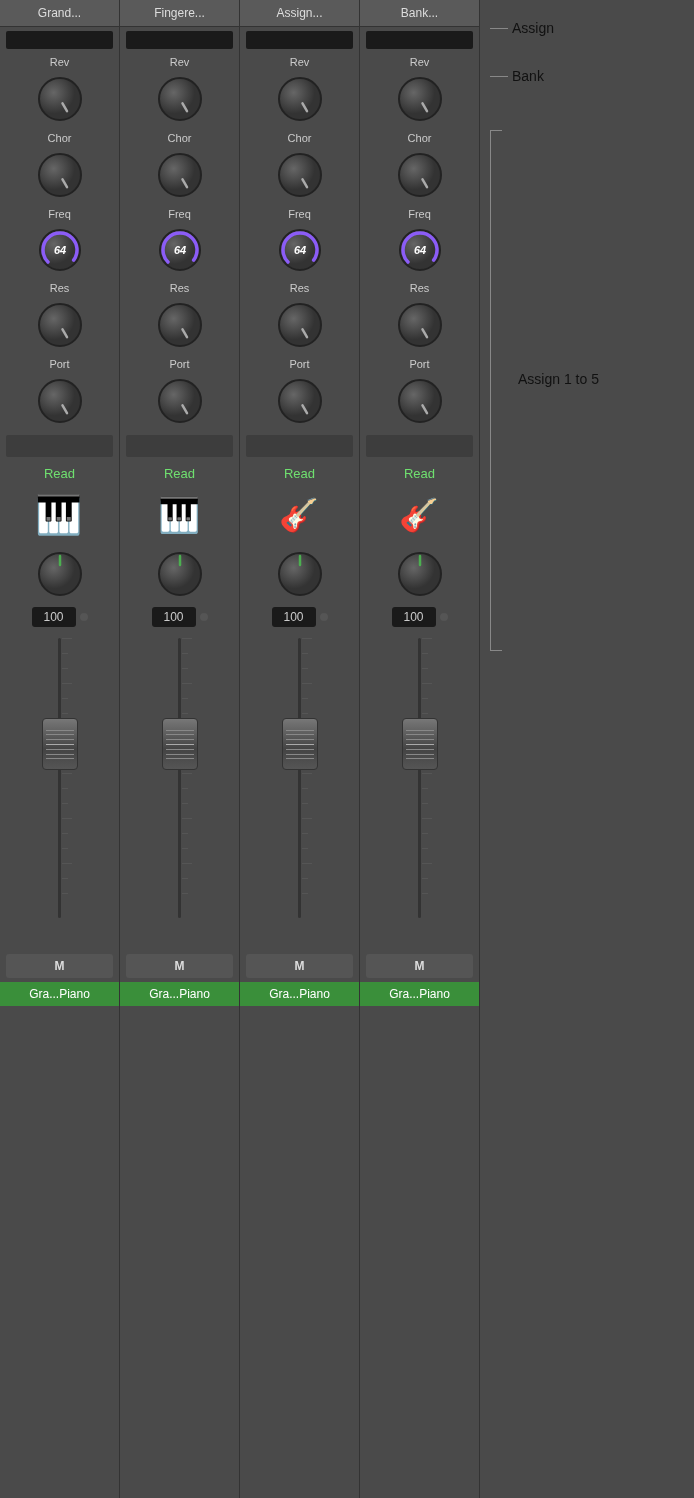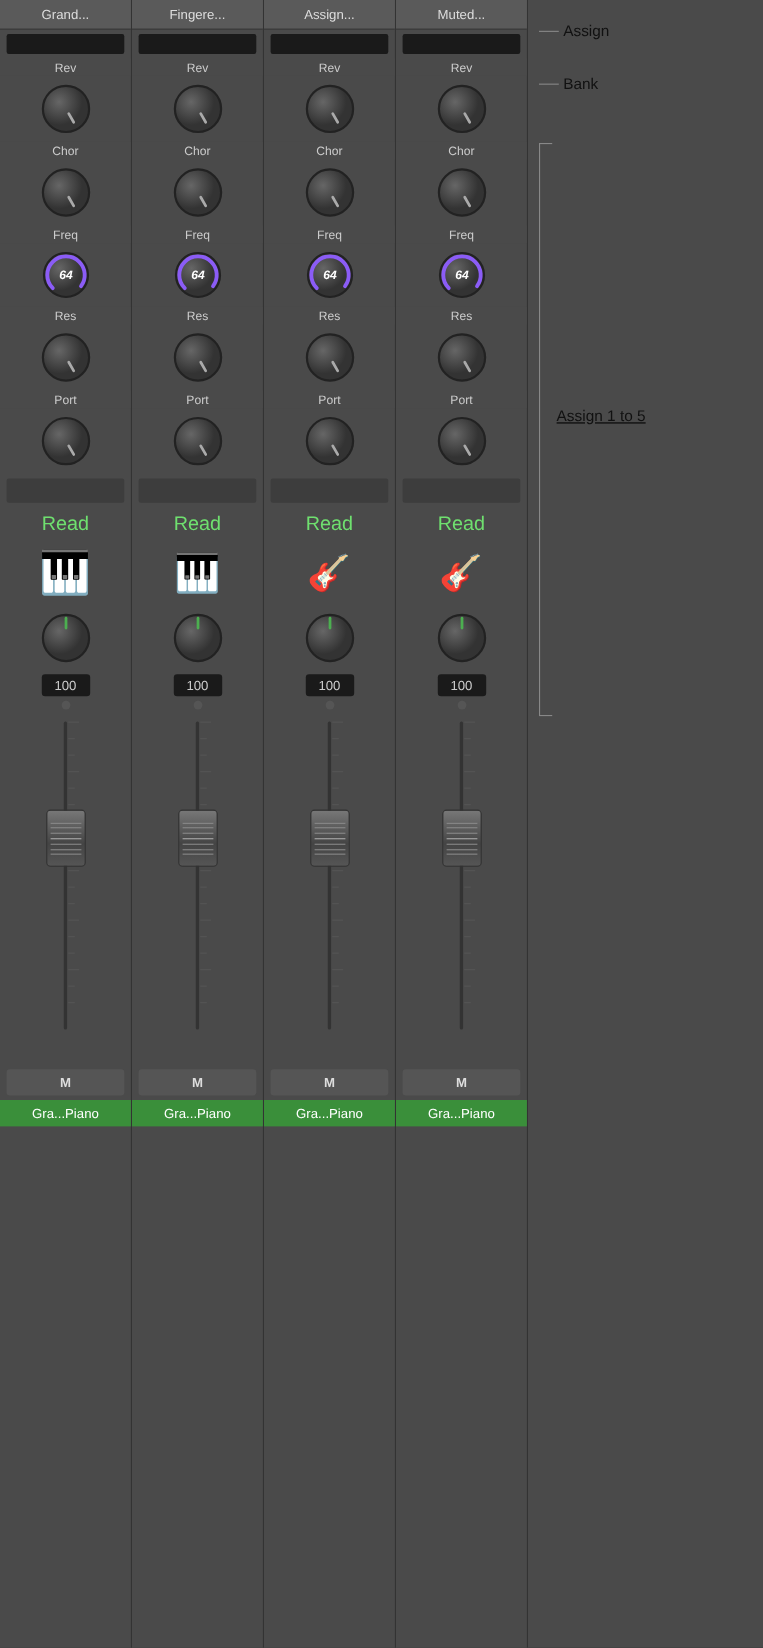--- a/index.html
+++ b/index.html
@@ -72,21 +72,21 @@
     .divider-block {
       width: 90%;
       height: 22px;
       background: #3d3d3d;
       margin: 4px auto;
       border-radius: 2px;
     }
 
     .read-btn {
       color: #6fe06f;
-      font-size: 18px;
+      font-size: 13px;
       font-weight: 500;
       text-align: center;
       padding: 5px 0;
       width: 100%;
       cursor: pointer;
     }
 
     .instrument-icon {
       width: 60px;
       height: 50px;
@@ -106,21 +106,20 @@
       justify-content: center;
     }
 
     .value-row {
       display: flex;
       align-items: center;
       justify-content: center;
       gap: 4px;
       width: 100%;
       padding: 3px 8px;
-      flex-direction: column;
     }
 
     .value-box {
       background: #1a1a1a;
       color: #ccc;
       font-size: 12px;
       padding: 3px 8px;
       border-radius: 3px;
       min-width: 44px;
       text-align: center;
@@ -684,21 +683,21 @@
         </div>
       </div>
     </div>
 
     <div class="mute-btn">M</div>
 
     <div class="channel-name-bar">Gra...Piano</div>
   </div>
       <div class="channel-strip">
 
-    <div class="program-btn">Muted...</div>
+    <div class="program-btn">Bank...</div>
 
     <div class="bank-bar"></div>
 
     <div class="knob-label">Rev</div>
     <div class="knob-container">
 
       <svg width="46" height="46" viewBox="0 0 46 46">
         <defs>
           <radialGradient id="knobg3-30" cx="35%" cy="35%">
             <stop offset="0%" stop-color="#666"></stop>
@@ -855,19 +854,19 @@
     </div>
 
     <div style="position:absolute; top:130px; left:0;">
 
       <div style="position:absolute; left:0; top:0; width:1px; height:520px; background:#888;"></div>
 
       <div style="position:absolute; left:0; top:0; width:12px; height:1px; background:#888;"></div>
 
       <div style="position:absolute; left:0; top:520px; width:12px; height:1px; background:#888;"></div>
 
-      <div style="position:absolute; left:16px; top:240px; white-space:nowrap;text-decoration:underline;">
+      <div style="position:absolute; left:28px; top:240px; white-space:nowrap;">
         <span style="color:#111; font-size:14px; font-family:-apple-system,sans-serif;">Assign 1 to 5</span>
       </div>
     </div>
   </div>
 
 </div>
 
 </body></html>

